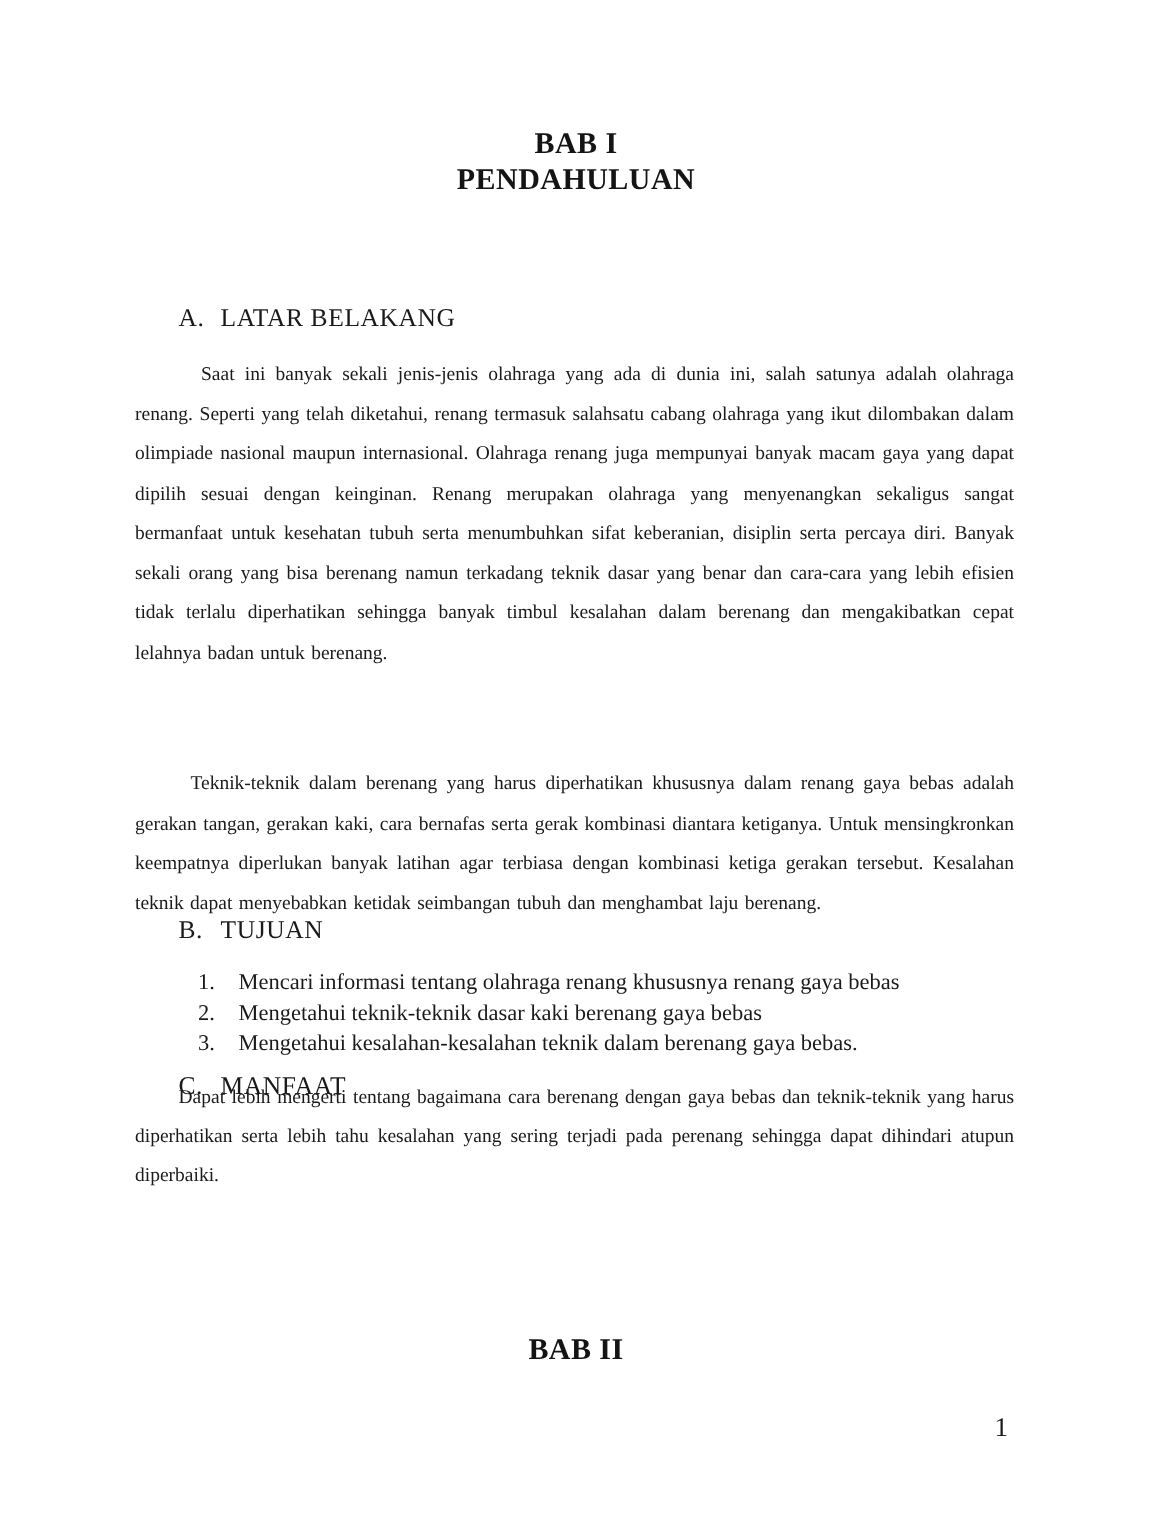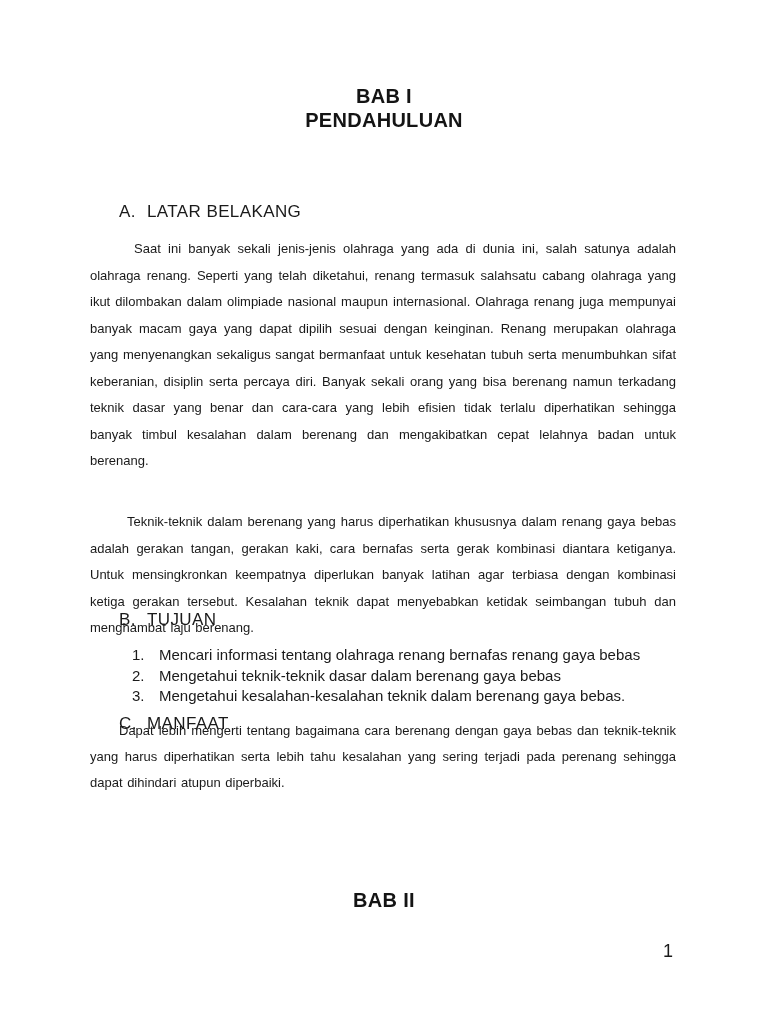--- a/index.html
+++ b/index.html
@@ -2,21 +2,21 @@
 <html><head>
 <meta charset="utf-8">
 <style>
   * { margin: 0; padding: 0; box-sizing: border-box; }
   html, body { background: #ffffff; }
   .page {
     position: relative;
     width: 768px;
     height: 1024px;
     background: #ffffff;
-    font-family: Liberation Sans, sans-serif;
+    font-family: Liberation Serif, serif;
     color: #1a1a1a;
     overflow: hidden;
     border-radius: 27px;
   }
   .chapter-title {
     position: absolute;
     left: 0;
     width: 100%;
     text-align: center;
     font-weight: bold;
@@ -86,25 +86,25 @@
   <p class="body-para para-2">Teknik-teknik dalam berenang yang harus diperhatikan khususnya dalam renang gaya bebas adalah gerakan tangan, gerakan kaki, cara bernafas serta gerak kombinasi diantara ketiganya. Untuk mensingkronkan keempatnya diperlukan banyak latihan agar terbiasa dengan kombinasi ketiga gerakan tersebut. Kesalahan teknik dapat menyebabkan ketidak seimbangan tubuh dan menghambat laju berenang.</p>
 
   <div class="section-heading sec-b">
     <span class="sec-label">B.</span>
     <span class="sec-title">TUJUAN</span>
   </div>
 
   <div class="numbered-list">
     <div class="list-row">
       <span class="li-num">1.</span>
-      <span class="li-text">Mencari informasi tentang olahraga renang bernafas renang gaya bebas</span>
+      <span class="li-text">Mencari informasi tentang olahraga renang khususnya renang gaya bebas</span>
     </div>
     <div class="list-row">
       <span class="li-num">2.</span>
-      <span class="li-text">Mengetahui teknik-teknik dasar dalam berenang gaya bebas</span>
+      <span class="li-text">Mengetahui teknik-teknik dasar kaki berenang gaya bebas</span>
     </div>
     <div class="list-row">
       <span class="li-num">3.</span>
       <span class="li-text">Mengetahui kesalahan-kesalahan teknik dalam berenang gaya bebas.</span>
     </div>
   </div>
 
   <div class="section-heading sec-c">
     <span class="sec-label">C.</span>
     <span class="sec-title">MANFAAT</span>

